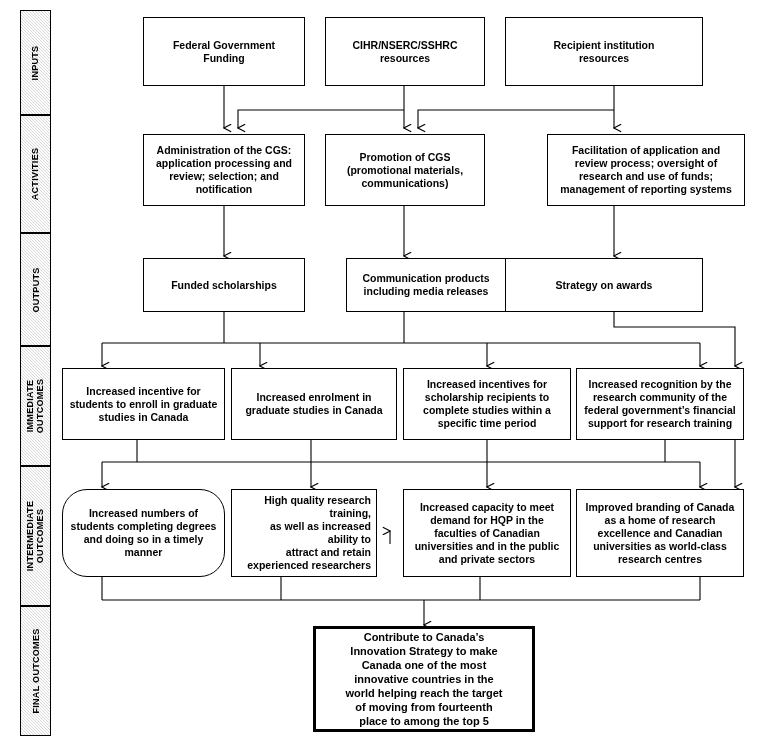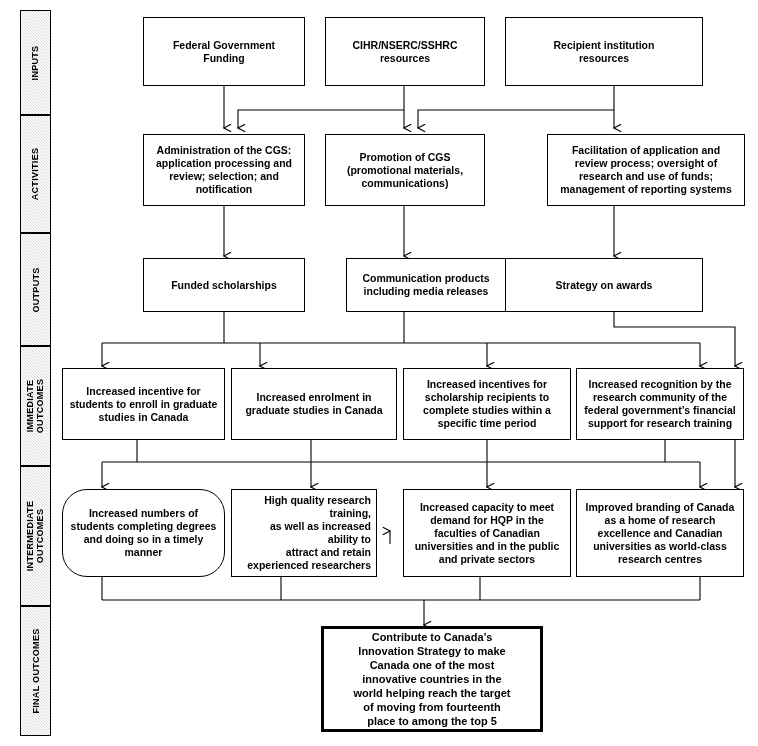--- a/index.html
+++ b/index.html
@@ -71,21 +71,20 @@
     line-height: 13px;
     font-weight: bold;
     color: #000000;
     white-space: pre-line;
     z-index: 3;
   }
   .nbox.final {
     border: 3px solid #000000;
     font-size: 11px;
     line-height: 14px;
-    margin-left: 8px;
   }
 
   
   #wires {
     position: absolute;
     left: 0;
     top: 0;
     width: 758px;
     height: 746px;
     z-index: 1;

